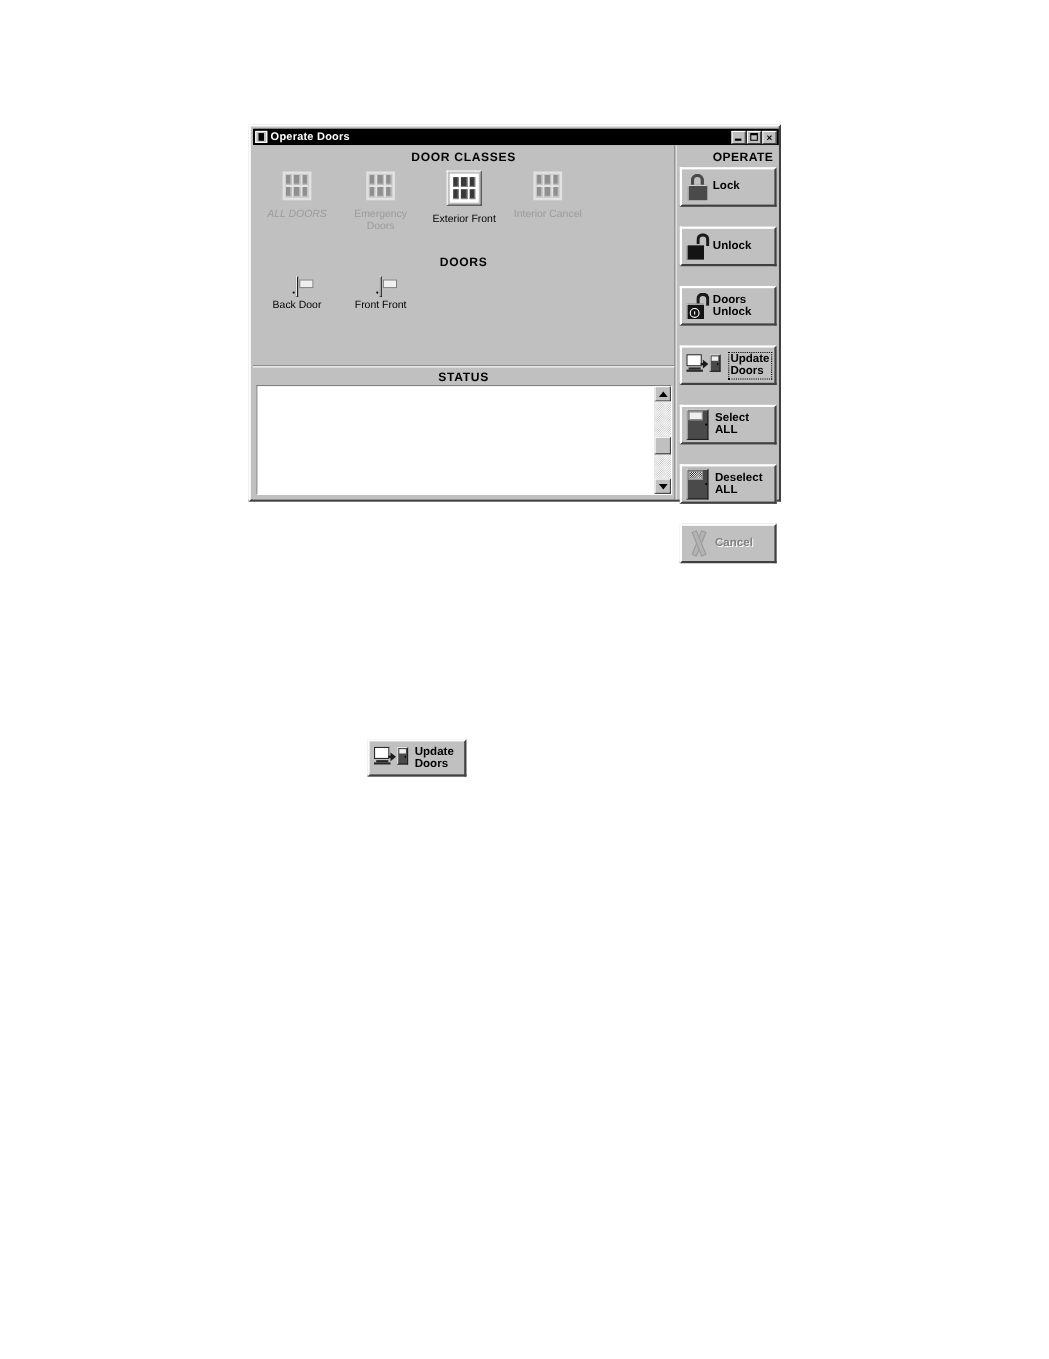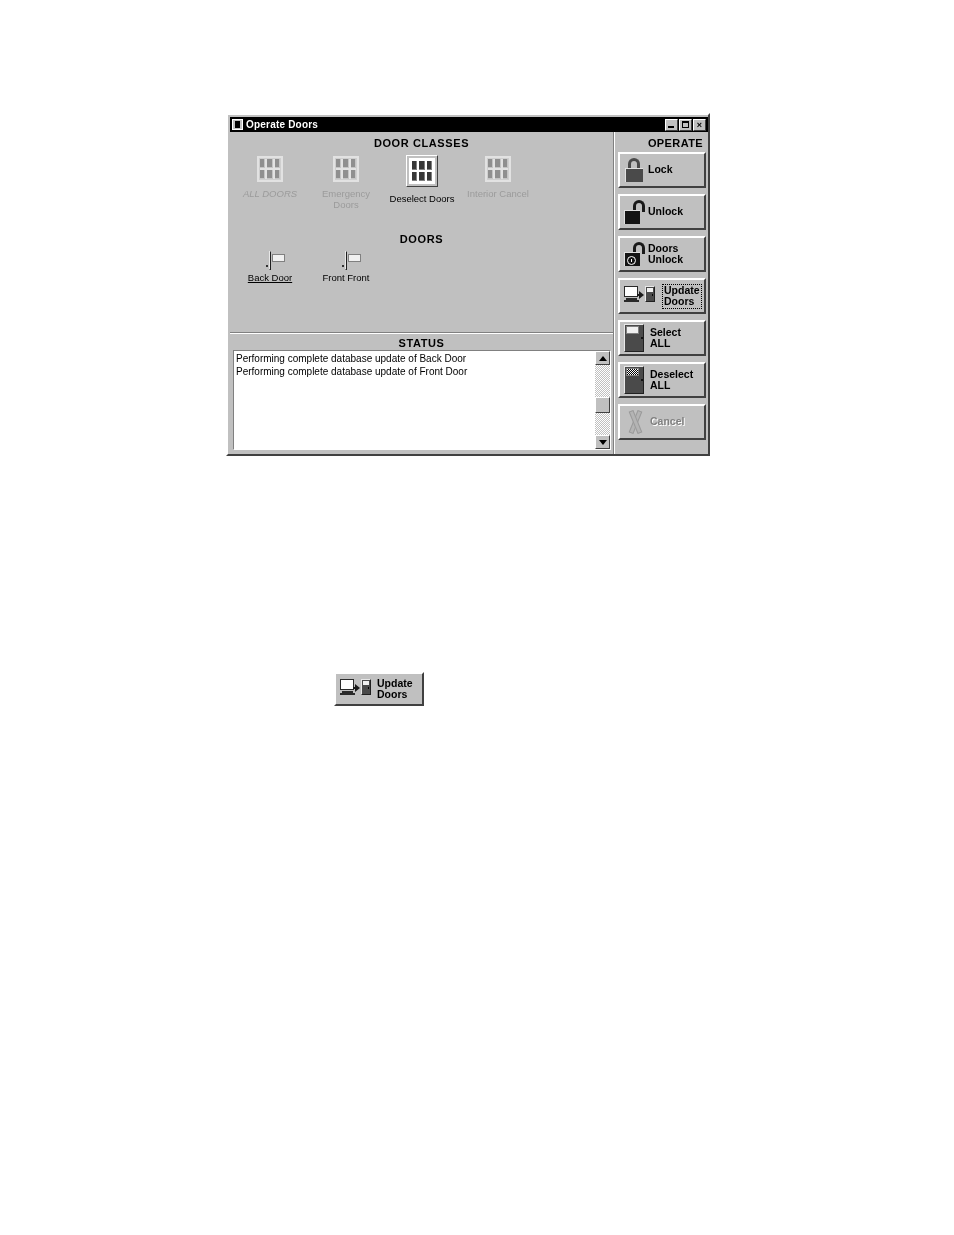--- a/index.html
+++ b/index.html
@@ -322,21 +322,21 @@
   .opbtn {
     position: relative;
     width: 88px;
     height: 36px;
     background: #c0c0c0;
     border-top: 2px solid #ffffff;
     border-left: 2px solid #ffffff;
     border-right: 2px solid #404040;
     border-bottom: 2px solid #404040;
     box-sizing: border-box;
-    margin-bottom: 6px;
+    margin-bottom: 18px;
     display: flex;
     align-items: center;
     padding-left: 4px;
     gap: 4px;
   }
   .opbtn .btxt {
     font-size: 10.5px;
     font-weight: bold;
     color: #000;
     line-height: 11.5px;
@@ -602,58 +602,54 @@
               <span class="panes">
                 <i></i>
                 <i></i>
                 <i></i>
                 <i></i>
                 <i></i>
                 <i></i>
               </span>
             </span>
         </span>
-        <span class="lbl">Deselect Doors</span>
+        <span class="lbl">Exterior Front</span>
       </div>
 
       <div class="icon-cell disabled" style="left:230px; top:24px;">
         <span class="ico-wrap">
           <span class="winicon dim">
               <span class="panes">
                 <i></i>
                 <i></i>
                 <i></i>
                 <i></i>
                 <i></i>
                 <i></i>
               </span>
             </span>
         </span>
         <span class="lbl">Interior Cancel</span>
       </div>
 
-      <div class="icon-cell" style="left:2px; top:120px;text-decoration:underline;">
+      <div class="icon-cell" style="left:2px; top:120px;">
         <span class="ico-wrap">
           <span class="dooricon"><span class="pane"></span><span class="knob"></span></span>
         </span>
         <span class="lbl">Back Door</span>
       </div>
 
       <div class="icon-cell" style="left:78px; top:120px;">
         <span class="ico-wrap">
           <span class="dooricon"><span class="pane"></span><span class="knob"></span></span>
         </span>
         <span class="lbl">Front Front</span>
       </div>
 
       <div class="status-box">
-        <div class="status-list">
-          <div>Performing complete database update of Back Door</div>
-          <div>Performing complete database update of Front Door</div>
-        </div>
         <div class="vscroll">
           <div class="sb-arrow up"></div>
           <div class="sb-track">
             <div class="sb-thumb"></div>
           </div>
           <div class="sb-arrow down"></div>
         </div>
       </div>
 
       <div class="op-col">

